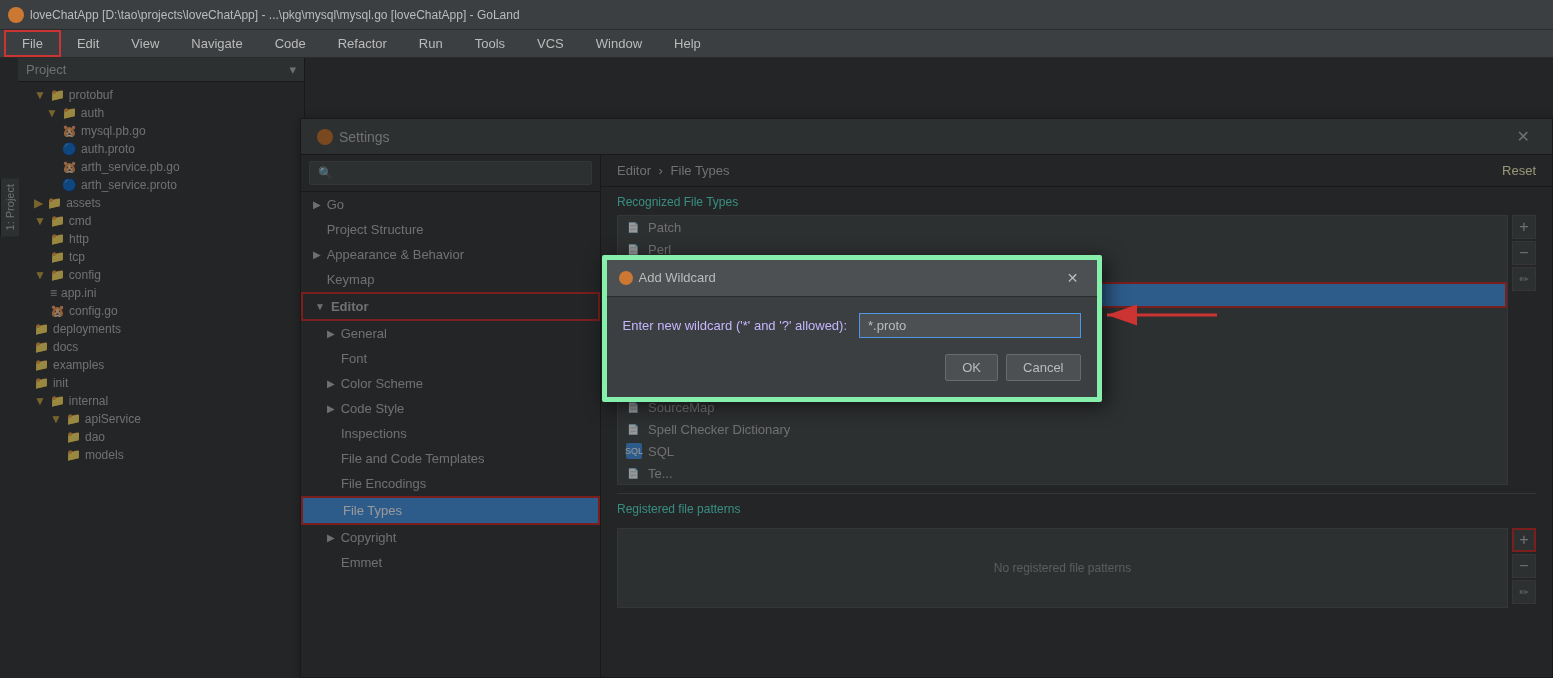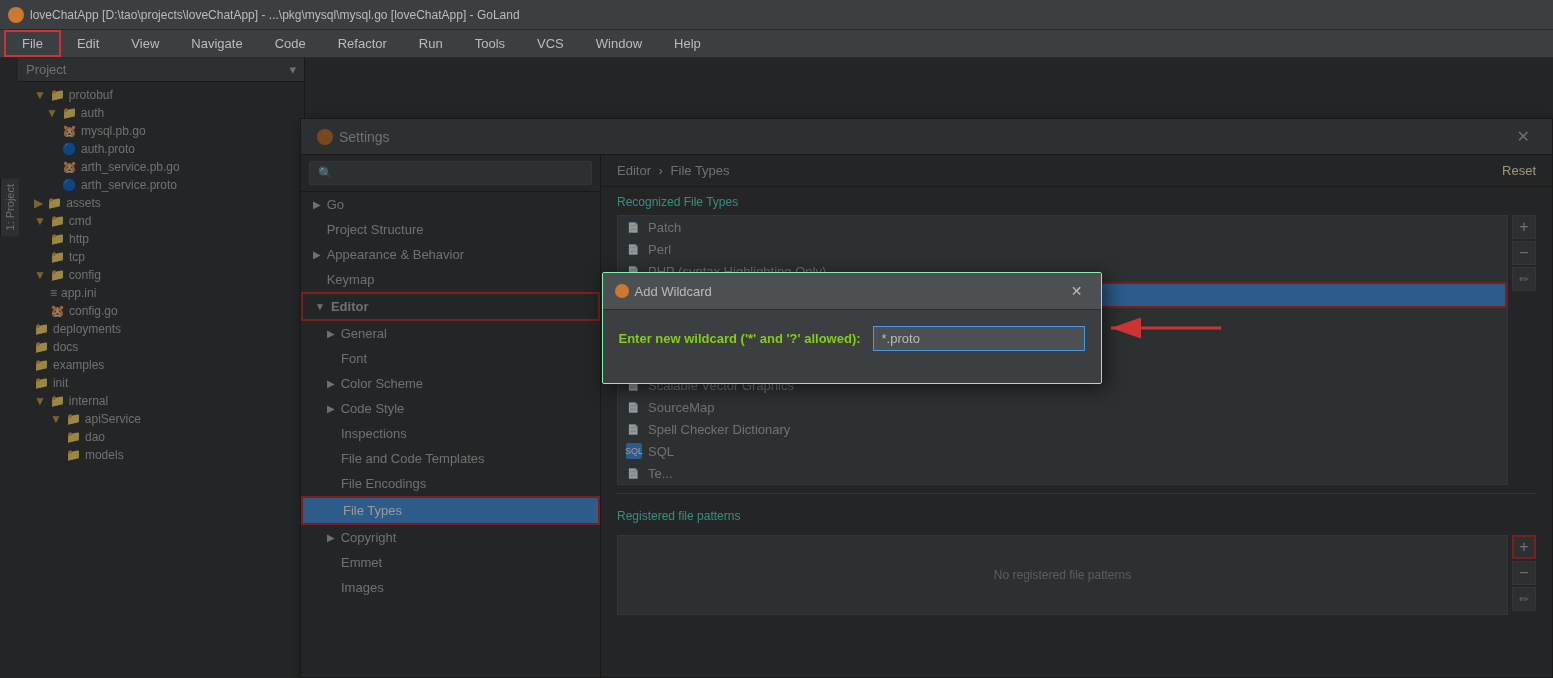--- a/index.html
+++ b/index.html
@@ -203,21 +203,21 @@
     }
 
     .file-types-row {
       display: flex;
       align-items: stretch;
     }
 
     
     .registered-section {
       border-top: 1px solid #5a5a5a;
-      padding-top: 15px;
+      padding-top: 8px;
     }
     .registered-list {
       background: #4c5052;
       border: 1px solid #5a5a5a;
       min-height: 80px;
       display: flex;
       align-items: center;
       justify-content: center;
       color: #9a9a9a;
       font-size: 12px;
@@ -228,42 +228,42 @@
       position: absolute;
       top: 0; left: 0; right: 0; bottom: 0;
       background: rgba(0,0,0,0.4);
       display: flex;
       align-items: center;
       justify-content: center;
       z-index: 100;
     }
     .wildcard-dialog {
       background: #3c3f41;
-      border: 1px solid #86efac;
+      border: 5px solid #86efac;
       box-shadow: 4px 4px 20px rgba(0,0,0,0.6);
       width: 500px;
       border-radius: 2px;
     }
     .wildcard-header {
       background: #4c5052;
       padding: 8px 12px;
       display: flex;
       align-items: center;
       justify-content: space-between;
       border-bottom: 1px solid #2b2b2b;
     }
     .wildcard-title { font-size: 13px; color: #bbbbbb; display: flex; align-items: center; gap: 6px; }
     .wildcard-close { cursor: pointer; color: #bbbbbb; font-size: 14px; padding: 2px 6px; }
     .wildcard-body { padding: 16px; }
     .wildcard-row {
       display: flex;
       align-items: center;
       margin-bottom: 16px;
     }
-    .wildcard-label { font-size: 13px; color: #84cc16; margin-right: 12px; white-space: nowrap; font-weight: bold; }
+    .wildcard-label { font-size: 13px; color: #c4b5fd; margin-right: 12px; white-space: nowrap; }
     .wildcard-input {
       flex: 1;
       background: #4c5052;
       border: 1px solid #4c98e6;
       color: #bbbbbb;
       padding: 4px 8px;
       font-size: 13px;
       outline: none;
     }
     .wildcard-buttons {
@@ -548,24 +548,20 @@
             <span class="indent" style="width:14px;"></span>
             <span class="expand-arrow">▶</span>
             <span>Copyright</span>
           </div>
 
           <div class="settings-nav-item">
             <span class="indent" style="width:28px;"></span>
             <span>Emmet</span>
           </div>
 
-          <div class="settings-nav-item">
-            <span class="indent" style="width:28px;"></span>
-            <span>Images</span>
-          </div>
 
         </div>
       </div>
 
       <div class="settings-content">
         <div class="settings-content-header">
           <div class="breadcrumb">
             <span>Editor</span>
             <span class="sep">›</span>
             <span>File Types</span>
@@ -662,20 +658,24 @@
         <div class="wildcard-title">
           <span style="width:14px; height:14px; background:#cc7832; border-radius:50%; display:inline-block;"></span>
           <span>Add Wildcard</span>
         </div>
         <span class="wildcard-close">✕</span>
       </div>
       <div class="wildcard-body">
         <div class="wildcard-row">
           <label class="wildcard-label">Enter new wildcard ('*' and '?' allowed):</label>
           <input class="wildcard-input" type="text" value="*.proto" style="">
+        </div>
+        <div class="wildcard-buttons">
+          <button class="dlg-btn dlg-btn-ok">OK</button>
+          <button class="dlg-btn dlg-btn-cancel">Cancel</button>
         </div>
       </div>
 
       <svg style="position:absolute; right:-130px; top:30px; pointer-events:none; overflow:visible;" width="130" height="50">
         <defs>
           <marker id="arrowhead" markerWidth="10" markerHeight="7" refX="10" refY="3.5" orient="auto">
             <polygon points="0 0, 10 3.5, 0 7" fill="#cc3333"></polygon>
           </marker>
         </defs>
         <line x1="120" y1="25" x2="10" y2="25" stroke="#cc3333" stroke-width="3" marker-end="url(#arrowhead)"></line>

